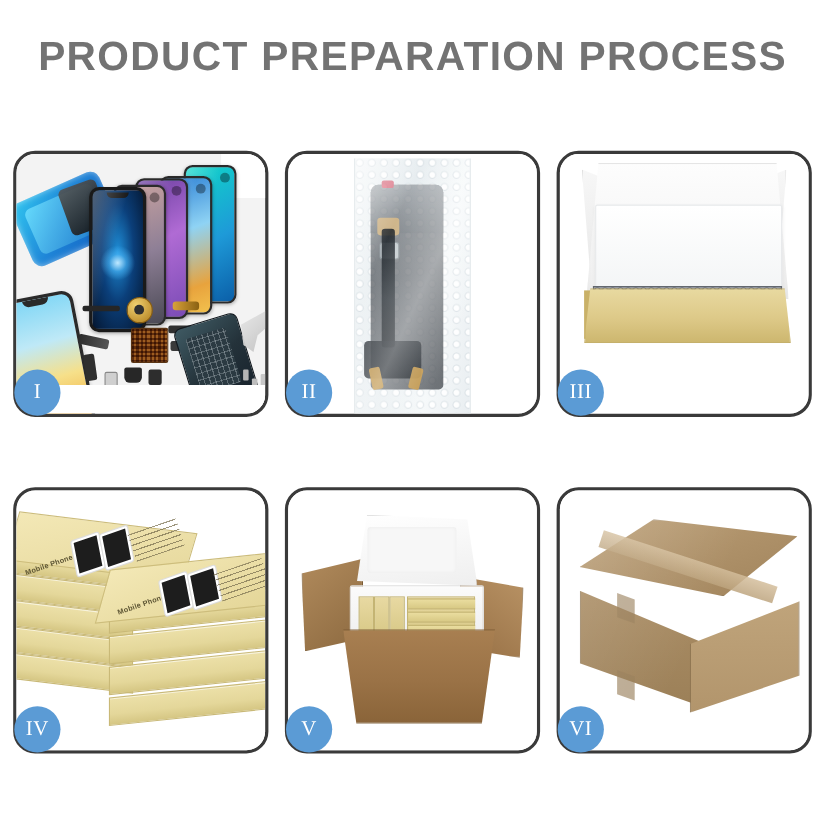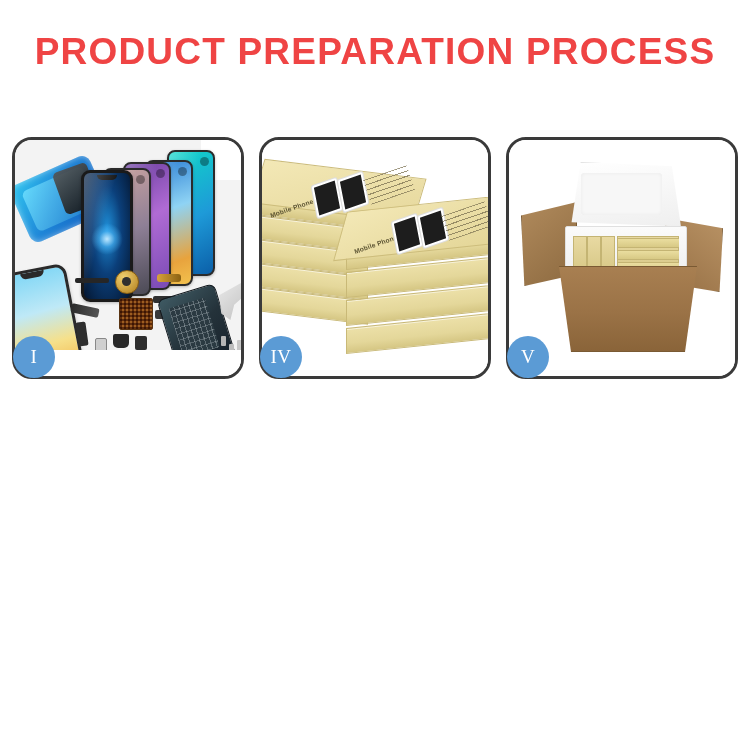--- a/index.html
+++ b/index.html
@@ -7,21 +7,21 @@
     width:750px;height:750px;
     background:#ffffff;
     font-family:"Liberation Sans","DejaVu Sans",sans-serif;
     overflow:hidden;
   }
   .page{position:relative;width:750px;height:750px;box-sizing:border-box;}
 
   
   .header{padding-top:30px;text-align:center;}
   .title{
-    font-size:37px;font-weight:700;color:#ef4444;
+    font-size:37px;font-weight:700;color:#737373;
     letter-spacing:1.2px;line-height:44px;margin:0;
     white-space:nowrap;
   }
   .subtitle{
     font-size:15.2px;font-weight:400;color:#1a1a1a;
     letter-spacing:.2px;line-height:22px;margin:8px 0 0 0;
     white-space:nowrap;
   }
 
   
@@ -487,21 +487,52 @@
           </div>
         <div class="tweezer"></div>
         <div class="screw1"></div>
         <div class="screw2"></div>
         <div class="screw3"></div>
         <div class="white-bot"></div>
       </div>
       <div class="badge">I</div>
     </div>
 
-
+    <div class="panel">
+      <div class="panel-inner p2">
+        <div class="bag">
+          <div class="screenpack">
+            <div class="top"></div>
+            <div class="redtab"></div>
+          </div>
+          <div class="conn"></div>
+          <div class="conn2"></div>
+          <div class="ribbon"></div>
+          <div class="botflex"></div>
+          <div class="goldtab g1"></div>
+          <div class="goldtab g2"></div>
+          <div class="bubshine"></div>
+        </div>
+      </div>
+      <div class="badge">II</div>
+    </div>
+
+    <div class="panel">
+      <div class="panel-inner p3">
+        <div class="lidflapL"></div>
+        <div class="lidflapR"></div>
+        <div class="lidback"></div>
+        <div class="foamsheet"></div>
+        <div class="traylipL"></div>
+        <div class="traylipR"></div>
+        <div class="trayinner"></div>
+        <div class="tray"></div>
+      </div>
+      <div class="badge">III</div>
+    </div>
 
     <div class="panel">
       <div class="panel-inner p4">
         <div class="stackwrap">
           <div class="kbox kL kL5"></div>
           <div class="kbox kL kL4"></div>
           <div class="kbox kL kL3"></div>
           <div class="kbox kL kL2"></div>
           <div class="kbox kL kL1"></div>
           <div class="lidTop"></div>
@@ -538,15 +569,27 @@
           <div class="kslab" style="left:46px;width:60px;"></div>
           <div class="kflat"></div>
           <div class="kflat" style="top:14px;"></div>
           <div class="kflat" style="top:26px;"></div>
         </div>
         <div class="cartonFront"></div>
       </div>
       <div class="badge">V</div>
     </div>
 
+    <div class="panel">
+      <div class="panel-inner p6">
+        <div class="c-top"></div>
+        <div class="c-left"></div>
+        <div class="c-right"></div>
+        <div class="tape"></div>
+        <div class="tapeL"></div>
+        <div class="tapeL2"></div>
+        <div class="shade"></div>
+      </div>
+      <div class="badge">VI</div>
+    </div>
 
   </div>
 </div>
 
 </body></html>

